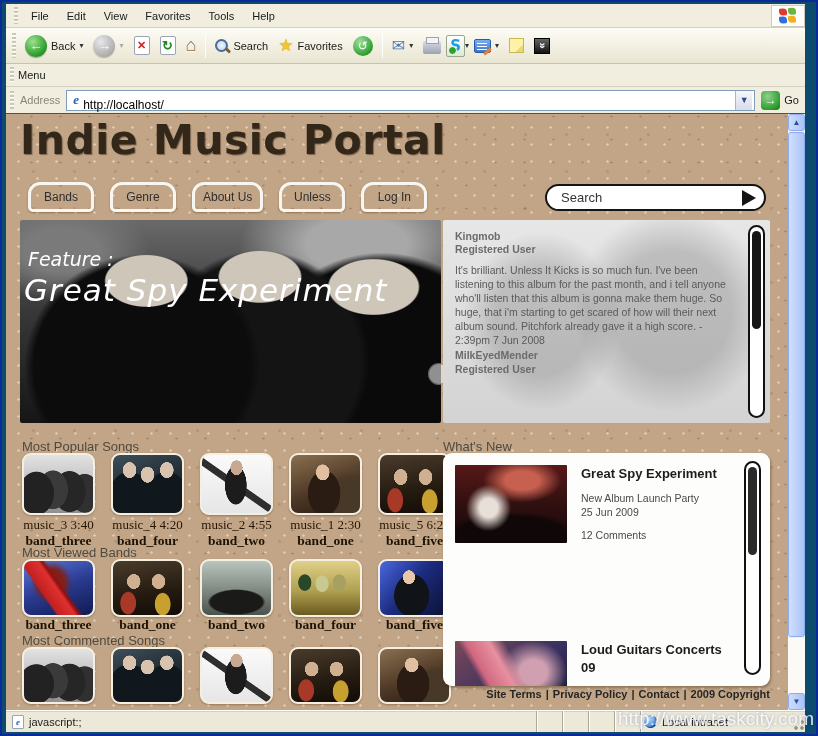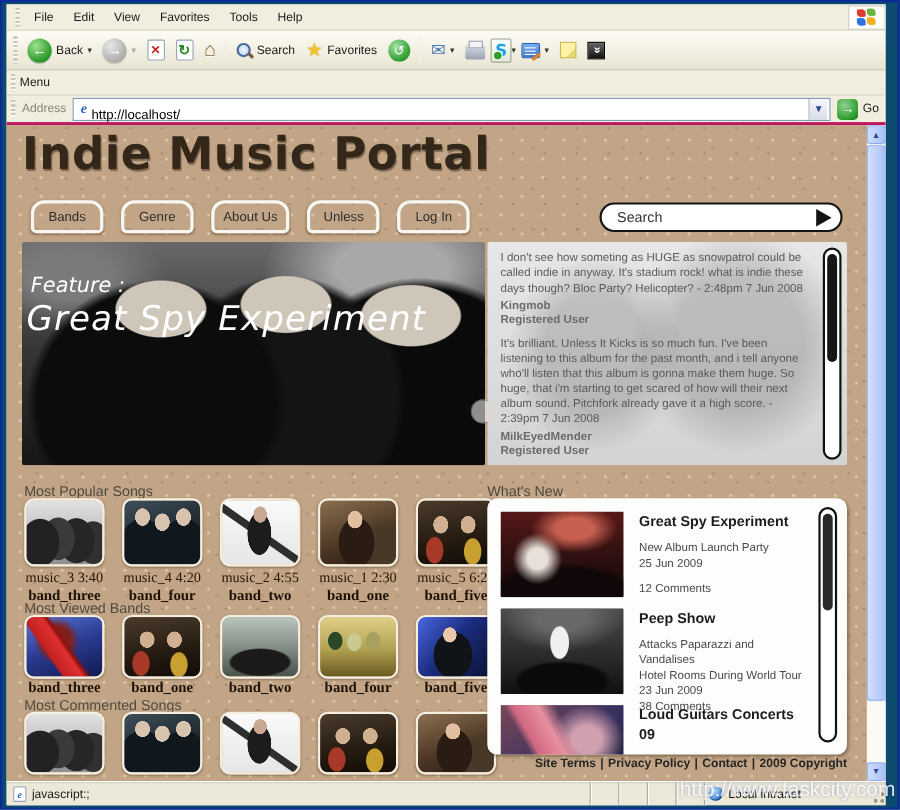--- a/index.html
+++ b/index.html
@@ -44,21 +44,21 @@
   .skype-badge{position:absolute;left:1px;bottom:1px;width:9px;height:9px;border-radius:50%;background:#2e9e2e;border:1px solid #fff;}
   .ico-edit{width:17px;height:14px;background:linear-gradient(#7ab0f0,#3a74cc);border:1px solid #2a5aa8;border-radius:2px;position:relative;}
   .ico-edit::before{content:"";position:absolute;left:2px;top:3px;width:10px;height:1px;background:#fff;box-shadow:0 3px 0 #fff,0 6px 0 #fff;}
   .ico-edit::after{content:"";position:absolute;right:-2px;bottom:-1px;width:9px;height:3px;background:#e08030;transform:rotate(-40deg);border-radius:1px;}
   .ico-note{width:15px;height:15px;background:linear-gradient(135deg,#fdf2a8 70%,#e8d870 70%);border:1px solid #c8b850;}
   .ico-msgr{width:16px;height:16px;background:linear-gradient(#666,#111);border:1px solid #000;color:#fff;display:flex;align-items:center;justify-content:center;}
   .ico-msgr span{display:inline-block;transform:rotate(90deg);font-size:11px;font-weight:bold;line-height:1;}
 
   
   .menurow{height:23px;display:flex;align-items:center;background:#f1eee0;border-bottom:1px solid #d4d0c0;font-size:11px;color:#1a1a1a;}
-  .addrrow{height:27px;display:flex;align-items:center;background:#f1eee0;border-bottom:3px solid #be185d;font-size:11px;}
+  .addrrow{height:27px;display:flex;align-items:center;background:#f1eee0;border-bottom:1px solid #be185d;font-size:11px;}
   .addr-label{color:#8a8678;margin:0 6px 0 2px;}
   .addr-box{flex:1;height:21px;background:#fff;border:1px solid #7f9db9;display:flex;align-items:center;padding:0 2px;}
   .ie-e{color:#2864c8;font-weight:bold;font-style:italic;font-family:"Liberation Serif",serif;font-size:13px;margin:0 4px;}
   .addr-text{flex:1;font-size:12px;color:#000;margin-top:9px;}
   .addr-drop{width:17px;height:19px;background:linear-gradient(#f6f6fa,#d8dce8);border-left:1px solid #aab4c8;color:#2a4a9a;font-size:9px;display:flex;align-items:center;justify-content:center;}
   .go-btn{display:flex;align-items:center;gap:4px;margin:0 6px;}
   .go-sq{width:19px;height:19px;border-radius:4px;background:radial-gradient(circle at 35% 30%,#8fd08f,#2f9e2f 70%,#157015);color:#fff;font-weight:bold;font-size:12px;display:flex;align-items:center;justify-content:center;}
   .go-txt{font-size:11px;color:#1a1a1a;}
 
   
@@ -341,21 +341,20 @@
         </div>
 
         <div class="feature-img">
           <div class="slide-dot"></div>
         </div>
         <div class="feat-kicker">Feature :</div>
         <div class="feat-title">Great Spy Experiment</div>
 
         <div class="feature-comments">
           <div class="comments-inner">
-            <p class="comment-text">I don't see how someting as HUGE as snowpatrol could be called indie in anyway. It's stadium rock! what is indie these days though? Bloc Party? Helicopter? -  2:48pm 7 Jun 2008</p>
             <div class="comment-author">
               <div>Kingmob</div>
               <div>Registered User</div>
             </div>
             <p class="comment-text">It's brilliant. Unless It Kicks is so much fun. I've been listening to this album for the past month, and i tell anyone who'll listen that this album is gonna make them huge. So huge, that i'm starting to get scared of how will their next album sound. Pitchfork already gave it a high score.  -  2:39pm 7 Jun 2008</p>
             <div class="comment-author">
               <div>MilkEyedMender</div>
               <div>Registered User</div>
             </div>
 
@@ -441,30 +440,20 @@
         <div class="wn-panel">
           <div class="wn-item" style="top:12px;">
             <div class="wn-photo wnh78 ph-concert-red"></div>
             <div class="wn-text">
               <div class="wn-title">Great Spy Experiment</div>
               <div>New Album Launch Party</div>
               <div>25 Jun 2009</div>
               <div class="wn-comments">12 Comments</div>
             </div>
           </div>
-          <div class="wn-item" style="top:100px;">
-            <div class="wn-photo wnh78 ph-concert-bw"></div>
-            <div class="wn-text">
-              <div class="wn-title">Peep Show</div>
-              <div>Attacks Paparazzi and Vandalises</div>
-              <div>Hotel Rooms During World Tour</div>
-              <div>23 Jun 2009</div>
-              <div>38 Comments</div>
-            </div>
-          </div>
           <div class="wn-item" style="top:188px;">
             <div class="wn-photo wnh78 ph-concert-pink"></div>
             <div class="wn-text">
               <div class="wn-title">Loud Guitars Concerts 09</div>
             </div>
           </div>
           <div class="wscroll">
               <div class="thumb"></div>
             </div>
         </div>

